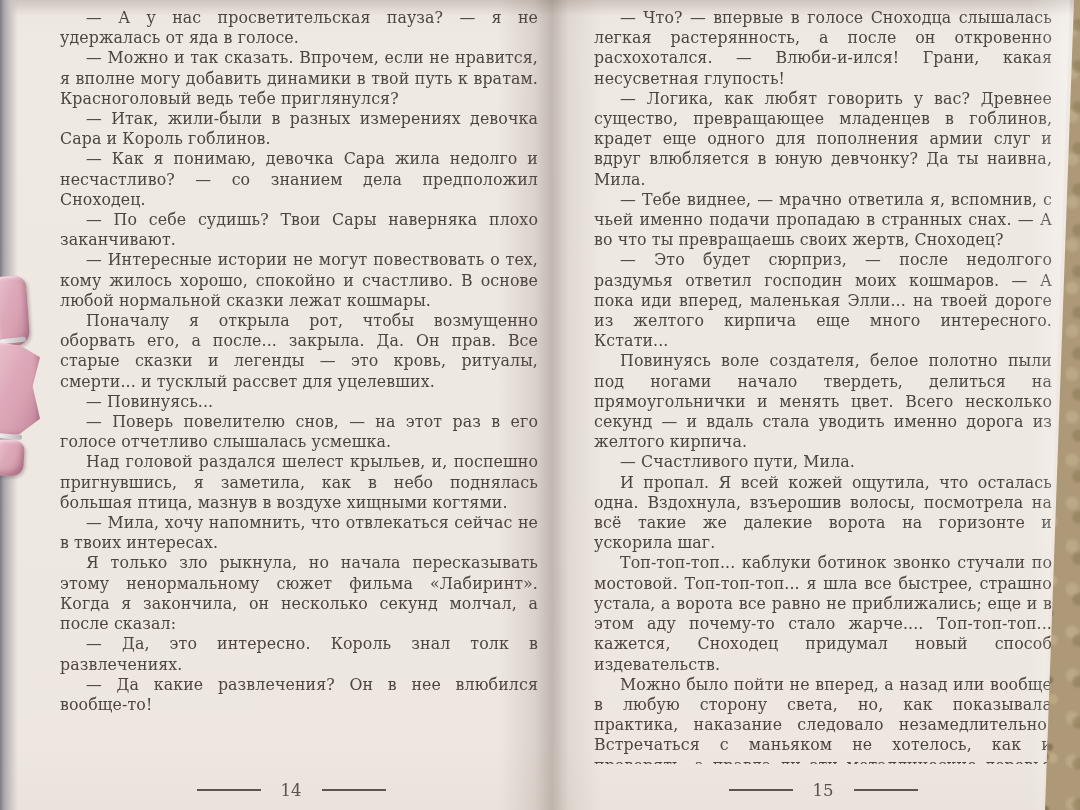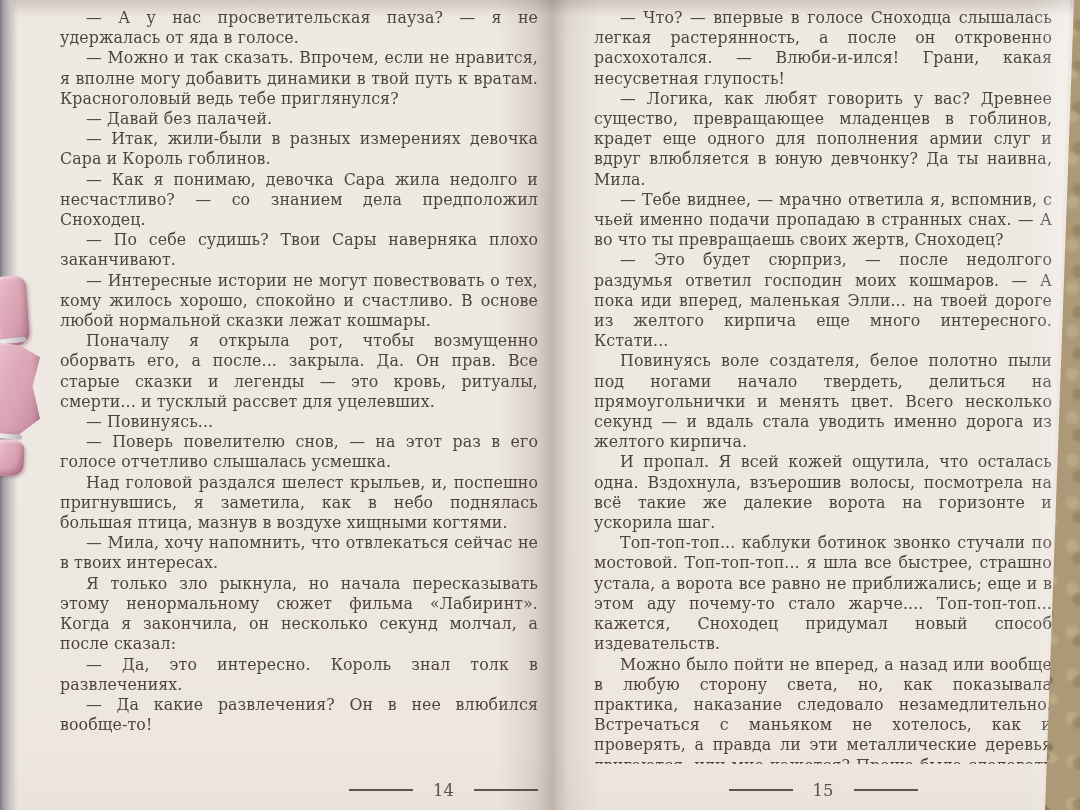--- a/index.html
+++ b/index.html
@@ -68,21 +68,21 @@
   }
   .page-text.left{left:60px;width:478px;height:756px;overflow:hidden;}
   .page-text.right{left:594px;width:458px;height:756px;overflow:hidden;}
   .para{margin:0;text-indent:26px;}
 
   .pagefoot{
     position:absolute;top:779px;height:22px;
     display:flex;align-items:center;justify-content:center;gap:20px;
     color:#59514b;font-size:16.5px;
   }
-  .pagefoot.left{left:60px;width:478px;justify-content:flex-end;}
+  .pagefoot.left{left:52px;width:478px;}
   .pagefoot.right{left:594px;width:458px;align-items:center;}
   .pagefoot .rule{width:64px;height:2px;background:#5c544d;}
 
   
   .clips{position:absolute;left:-6px;top:268px;width:52px;height:210px;}
   .clip{position:absolute;background:linear-gradient(115deg,#ecc3ce 0%,#dda9ba 40%,var(--pink) 60%,#bd8399 100%);
         box-shadow:inset -3px -4px 5px rgba(130,60,85,.35), inset 2px 2px 3px rgba(255,240,245,.6), 2px 2px 3px rgba(70,40,50,.25);}
   .clip1{top:8px;left:2px;width:32px;height:70px;border-radius:8px 12px 14px 4px;transform:rotate(-4deg);}
   .clip2{top:74px;left:0;width:46px;height:96px;border-radius:4px 14px 16px 6px;
          clip-path:polygon(0 0,58% 4%,100% 16%,84% 46%,100% 80%,55% 96%,0 100%);}
@@ -96,41 +96,41 @@
 
 <div class="scene">
 
   <div class="table-surface"></div>
 
   <div class="book">
 
     <div class="page-text left">
         <p class="para">— А у нас просветительская пауза? — я не удержалась от яда в голосе.</p>
         <p class="para">— Можно и так сказать. Впрочем, если не нравится, я вполне могу добавить динамики в твой путь к вратам. Красноголовый ведь тебе приглянулся?</p>
-        <p class="para">— Давай без палачей.</p>
         <p class="para">— Итак, жили-были в разных измерениях девочка Сара и Король гоблинов.</p>
         <p class="para">— Как я понимаю, девочка Сара жила недолго и несчастливо? — со знанием дела предположил Сноходец.</p>
         <p class="para">— По себе судишь? Твои Сары наверняка плохо заканчивают.</p>
         <p class="para">— Интересные истории не могут повествовать о тех, кому жилось хорошо, спокойно и счастливо. В основе любой нормальной сказки лежат кошмары.</p>
         <p class="para">Поначалу я открыла рот, чтобы возмущенно оборвать его, а после... закрыла. Да. Он прав. Все старые сказки и легенды — это кровь, ритуалы, смерти... и тусклый рассвет для уцелевших.</p>
         <p class="para">— Повинуясь...</p>
         <p class="para">— Поверь повелителю снов, — на этот раз в его голосе отчетливо слышалась усмешка.</p>
         <p class="para">Над головой раздался шелест крыльев, и, поспешно пригнувшись, я заметила, как в небо поднялась большая птица, мазнув в воздухе хищными когтями.</p>
         <p class="para">— Мила, хочу напомнить, что отвлекаться сейчас не в твоих интересах.</p>
         <p class="para">Я только зло рыкнула, но начала пересказывать этому ненормальному сюжет фильма «Лабиринт». Когда я закончила, он несколько секунд молчал, а после сказал:</p>
         <p class="para">— Да, это интересно. Король знал толк в развлечениях.</p>
         <p class="para">— Да какие развлечения? Он в нее влюбился вообще-то!</p>
       </div>
 
     <div class="page-text right">
         <p class="para">— Что? — впервые в голосе Сноходца слышалась легкая растерянность, а после он откровенно расхохотался. — Влюби-и-ился! Грани, какая несусветная глупость!</p>
         <p class="para">— Логика, как любят говорить у вас? Древнее существо, превращающее младенцев в гоблинов, крадет еще одного для пополнения армии слуг и вдруг влюбляется в юную девчонку? Да ты наивна, Мила.</p>
         <p class="para">— Тебе виднее, — мрачно ответила я, вспомнив, с чьей именно подачи пропадаю в странных снах. — А во что ты превращаешь своих жертв, Сноходец?</p>
         <p class="para">— Это будет сюрприз, — после недолгого раздумья ответил господин моих кошмаров. — А пока иди вперед, маленькая Элли... на твоей дороге из желтого кирпича еще много интересного. Кстати...</p>
         <p class="para">Повинуясь воле создателя, белое полотно пыли под ногами начало твердеть, делиться на прямоугольнички и менять цвет. Всего несколько секунд — и вдаль стала уводить именно дорога из желтого кирпича.</p>
+        <p class="para">— Счастливого пути, Мила.</p>
         <p class="para">И пропал. Я всей кожей ощутила, что осталась одна. Вздохнула, взъерошив волосы, посмотрела на всё такие же далекие ворота на горизонте и ускорила шаг.</p>
         <p class="para">Топ-топ-топ... каблуки ботинок звонко стучали по мостовой. Топ-топ-топ... я шла все быстрее, страшно устала, а ворота все равно не приближались; еще и в этом аду почему-то стало жарче.... Топ-топ-топ... кажется, Сноходец придумал новый способ издевательств.</p>
         <p class="para">Можно было пойти не вперед, а назад или вообще в любую сторону света, но, как показывала практика, наказание следовало незамедлительно. Встречаться с маньяком не хотелось, как и проверять, а правда ли эти металлические деревья двигаются, или мне кажется? Проще было следовать правилам предложенного квеста. Пока проще.</p>
       </div>
 
     <div class="pagefoot left">
       <span class="rule"></span>
       <span>14</span>
       <span class="rule"></span>
     </div>

